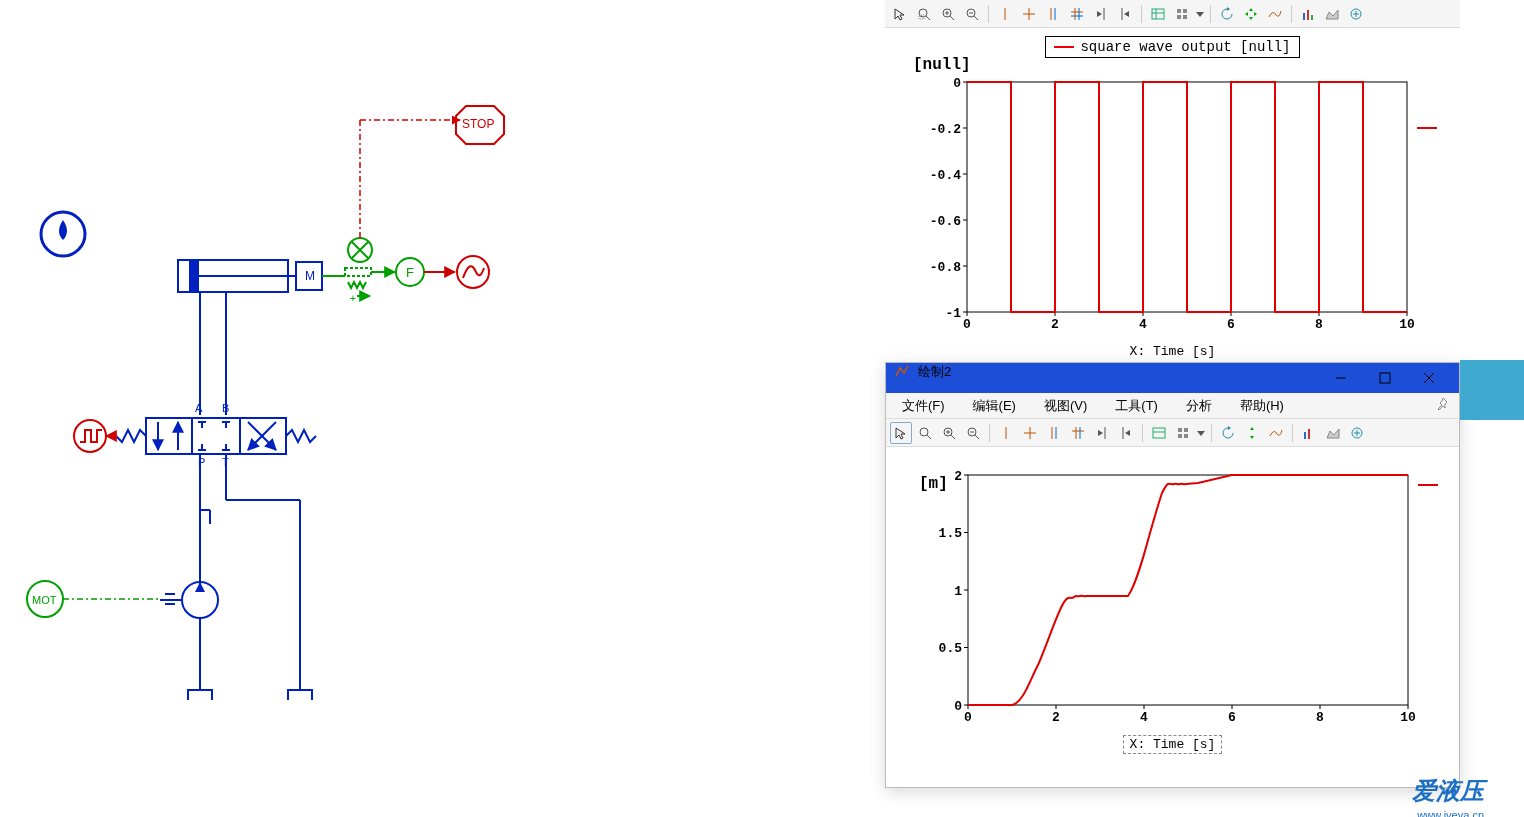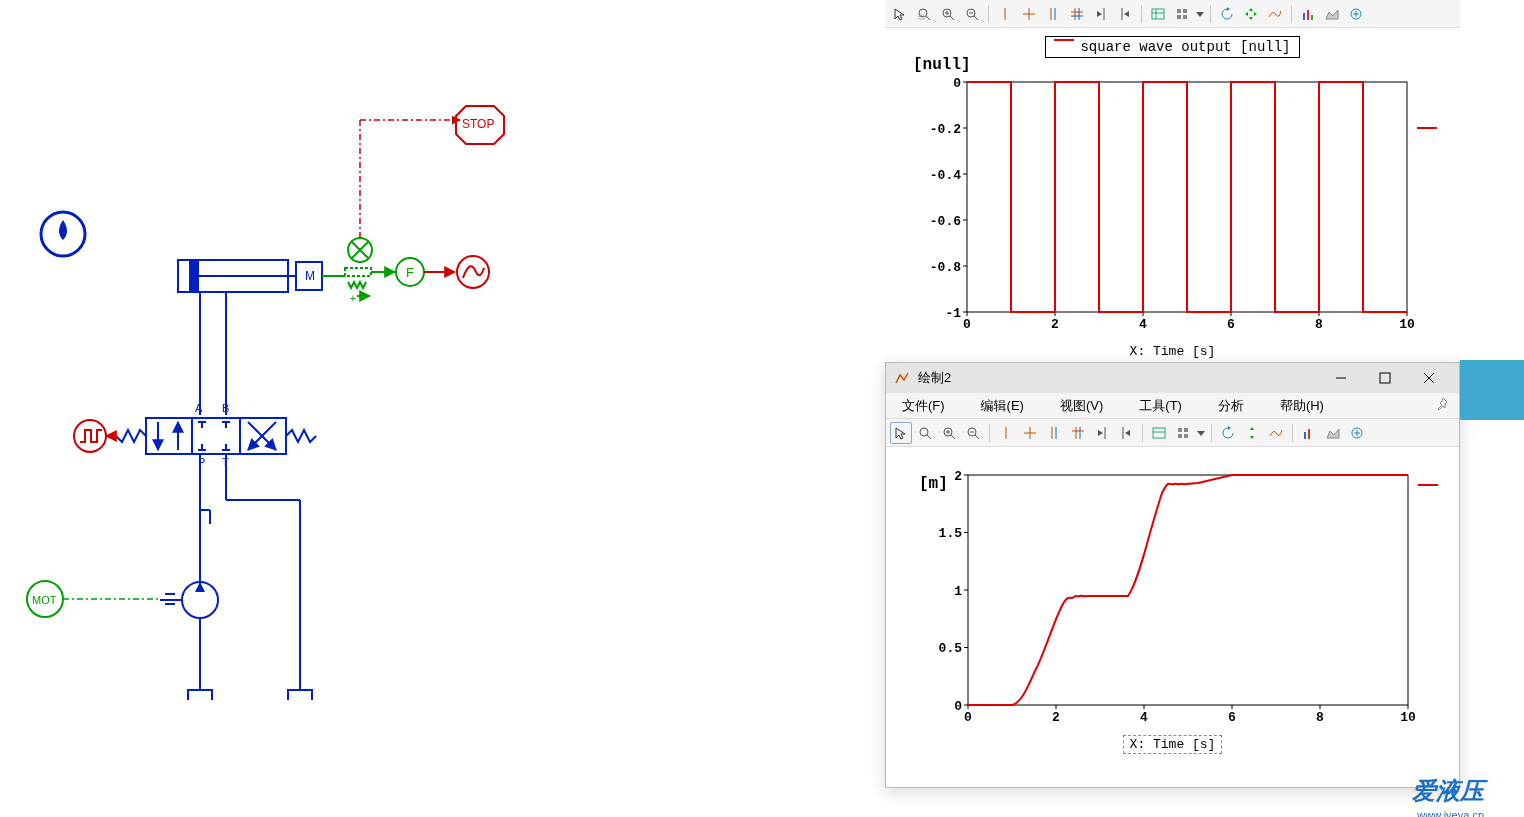--- a/index.html
+++ b/index.html
@@ -4,31 +4,31 @@
 <style>
   * { box-sizing: border-box; margin: 0; padding: 0; }
   body { font-family: Arial, sans-serif; font-size: 12px; background: #fff; width: 1524px; height: 817px; position: relative; overflow: hidden; }
   .diagram-canvas { position: absolute; left: 0; top: 0; width: 885px; height: 817px; background: #fff; }
   .right-panel { position: absolute; left: 885px; top: 0; width: 575px; height: 817px; }
   .toolbar { height: 28px; background: #f5f5f5; border-bottom: 1px solid #ddd; display: flex; align-items: center; padding: 0 4px; gap: 2px; }
   .toolbar-icon { width: 22px; height: 22px; display: flex; align-items: center; justify-content: center; border-radius: 2px; cursor: pointer; }
   .toolbar-sep { width: 1px; height: 18px; background: #ccc; margin: 0 3px; }
   .chart-container { background: #fff; padding: 8px 12px 4px 12px; position: relative; }
   .chart-legend { display: flex; justify-content: center; margin-bottom: 4px; }
-  .legend-box { border: 1px solid #000; padding: 2px 8px; display: flex; align-items: flex-start; gap: 6px; font-family: "Courier New", monospace; font-size: 14px; }
+  .legend-box { border: 1px solid #000; padding: 2px 8px; display: flex; align-items: center; gap: 6px; font-family: "Courier New", monospace; font-size: 14px; }
   .legend-swatch { width: 20px; height: 2px; background: #e00; }
   .y-unit { position: absolute; font-family: "Courier New", monospace; font-size: 16px; font-weight: bold; }
   .x-label { text-align: center; font-family: "Courier New", monospace; font-size: 13px; margin-top: 2px; }
   .chart-svg { display: block; }
   .plot2-window { position: absolute; top: 362px; left: 0; width: 575px; background: #fff; border: 1px solid #bbb; box-shadow: 0 4px 16px rgba(0,0,0,0.15); }
-  .titlebar { height: 30px; display: flex; align-items: center; padding: 0 8px; background: #e5e5e5; }
+  .titlebar { height: 30px; display: flex; padding: 0 8px; background: #1d4ed8; }
   .titlebar-icon { width: 16px; height: 16px; margin-right: 8px; display: flex; align-items: center; justify-content: center; }
   .titlebar-text { flex: 1; font-size: 13px; }
   .titlebar-btn { width: 44px; height: 30px; display: flex; align-items: center; justify-content: center; cursor: pointer; }
-  .menubar { height: 26px; background: #f5f5f5; display: flex; align-items: center; padding: 0 6px; gap: 16px; border-bottom: 1px solid #ddd; position: relative; }
+  .menubar { height: 26px; background: #f5f5f5; display: flex; align-items: center; padding: 0 6px; gap: 8px; border-bottom: 1px solid #ddd; position: relative; }
   .menu-item { padding: 4px 10px; cursor: pointer; font-size: 13px; }
   .pin-icon { position: absolute; right: 6px; top: 4px; width: 16px; height: 16px; }
   .watermark { position: absolute; right: 40px; bottom: 10px; font-size: 24px; font-style: italic; font-weight: bold; color: #1b6fc4; pointer-events: none; }
   .watermark-sub { position: absolute; right: 40px; bottom: -4px; font-size: 11px; color: #1b6fc4; pointer-events: none; }
   .right-bar { position: absolute; top: 360px; right: -75px; width: 75px; height: 60px; background: #3fa9cf; }
   .boxed-xlabel { border:1px dashed #888; padding: 1px 6px; display:inline-block; font-family: "Courier New", monospace; font-size:13px; }
 </style>
 </head>
 <body>
 

